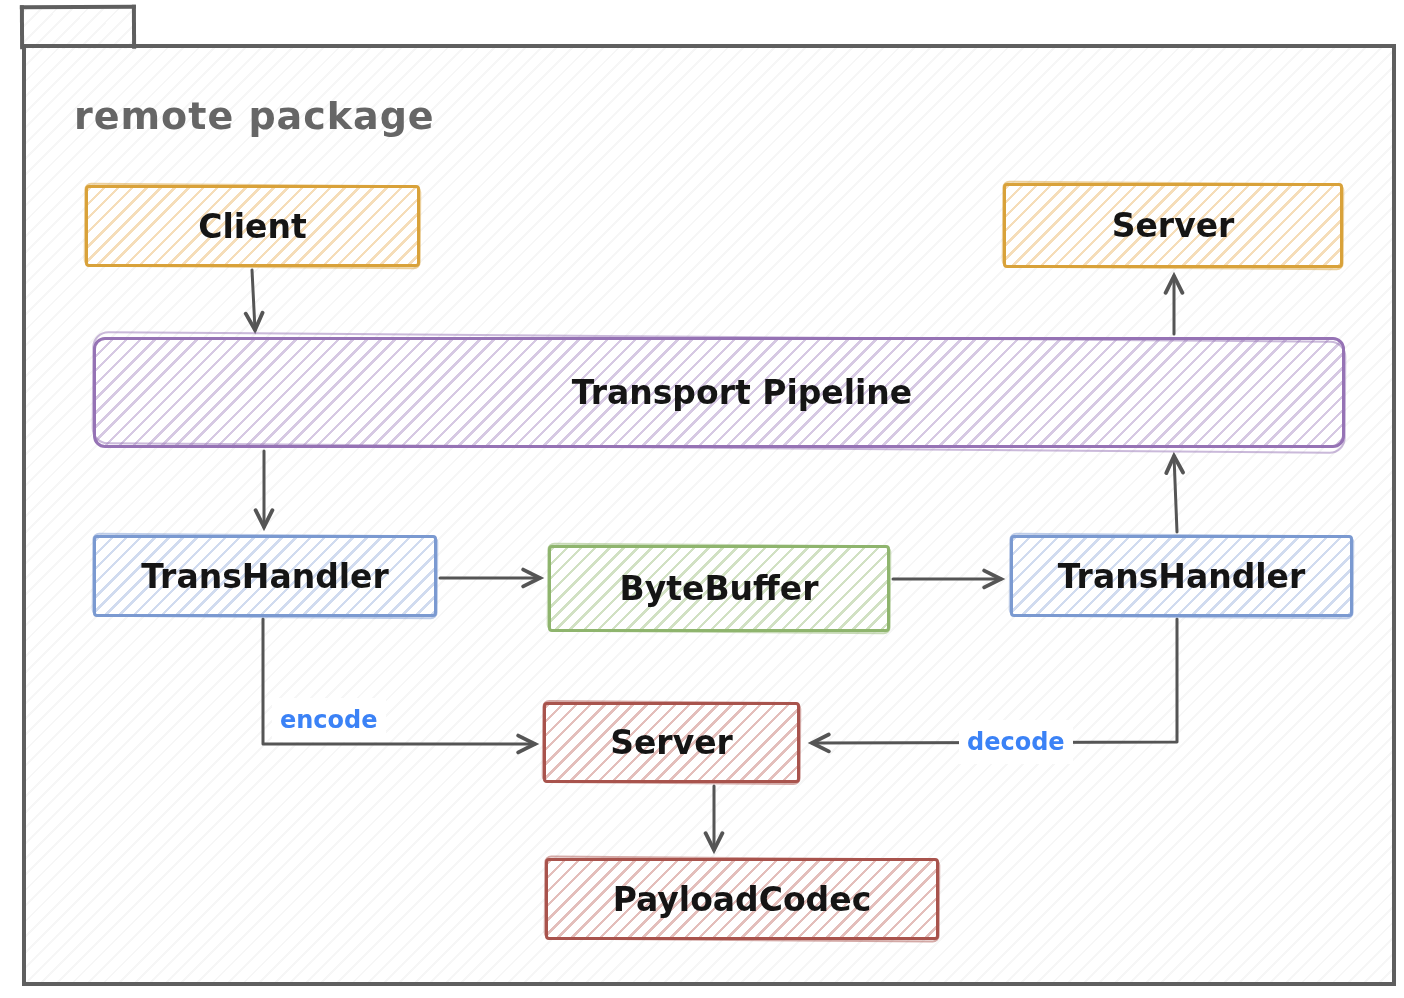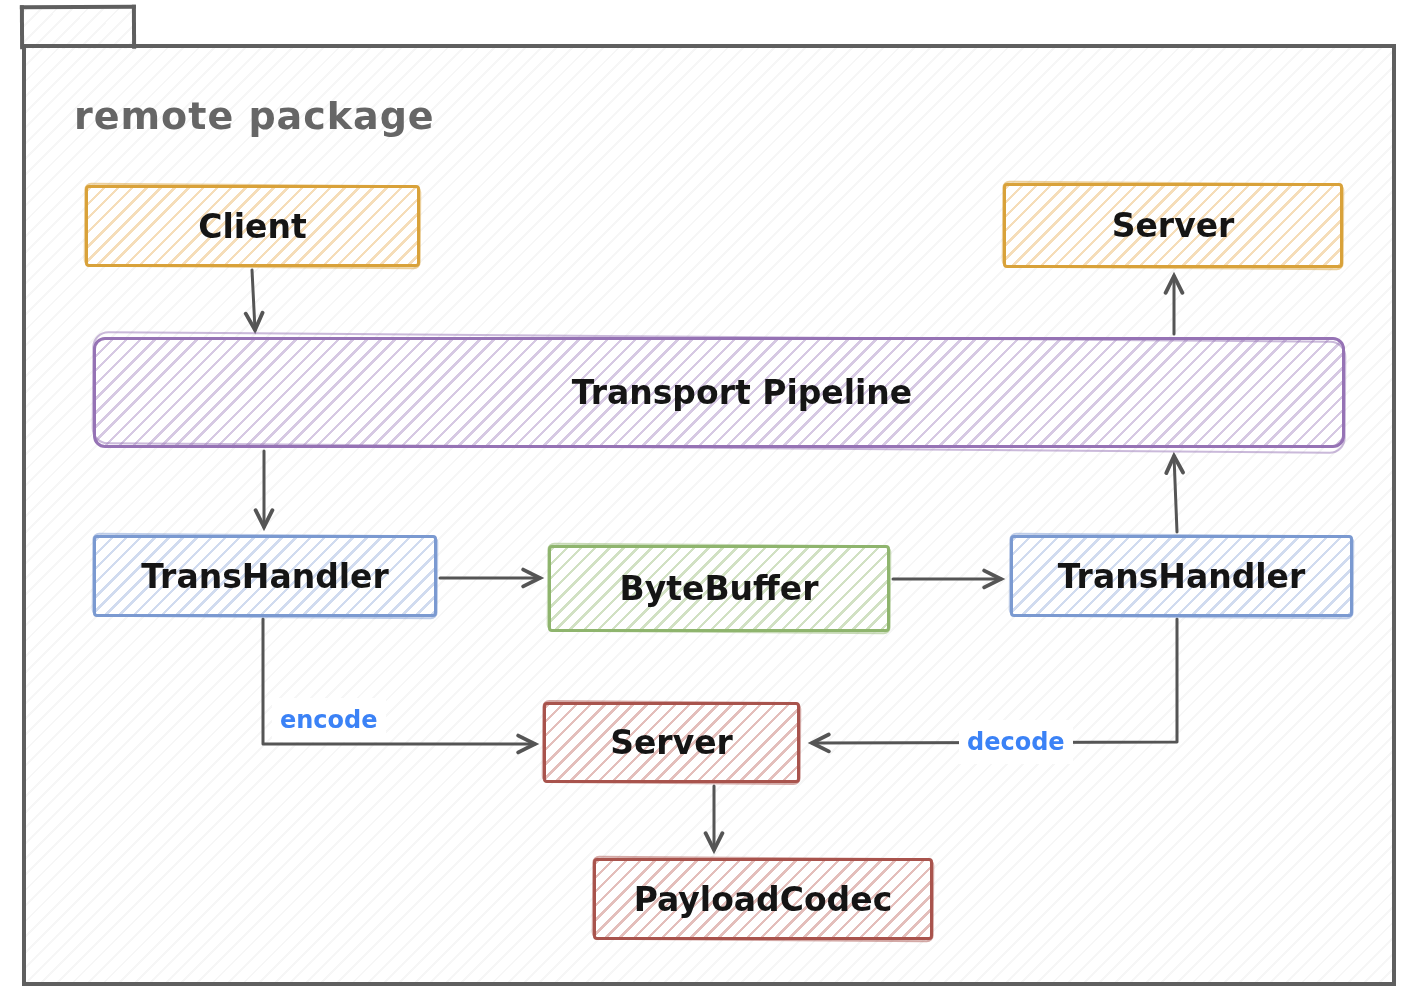--- a/index.html
+++ b/index.html
@@ -43,21 +43,21 @@
   .green {--bc:#8fb56e;--hc:rgba(146,183,112,0.42);}
   .red   {--bc:#a9544d;--hc:rgba(190,101,93,0.42);}
   #n-client      {left:85px;  top:185px; width:335px; height:82px;}
   #n-server      {left:1003px;top:183px; width:340px; height:85px;}
   #n-pipeline    {left:93px;  top:337px; width:1252px;height:111px;border-radius:12px;padding-left:46px;}
   #n-pipeline::after{border-radius:16px;}
   #n-th-left     {left:93px;  top:535px; width:344px; height:82px;}
   #n-bytebuffer  {left:548px; top:533px; width:342px; height:87px;margin-top:12px;}
   #n-th-right    {left:1010px;top:535px; width:343px; height:82px;}
   #n-codec       {left:543px; top:702px; width:257px; height:81px;}
-  #n-payloadcodec{left:545px; top:858px; width:340px; height:82px;margin-left:48px;}
+  #n-payloadcodec{left:545px; top:858px; width:394px; height:82px;}
   
   .edges{position:absolute;left:0;top:0;width:1404px;height:998px;pointer-events:none;}
   .edge{stroke:#555555;stroke-width:3;fill:none;stroke-linecap:round;stroke-linejoin:round;}
   .edge-label{
     position:absolute;background:#ffffff;color:#3b82f6;
     font-size:24px;font-weight:600;line-height:44px;padding:0 8px;
   }
   #lbl-encode{left:272px; top:698px;}
   #lbl-decode{left:959px;top:698px;margin-top:22px;}
 </style>

